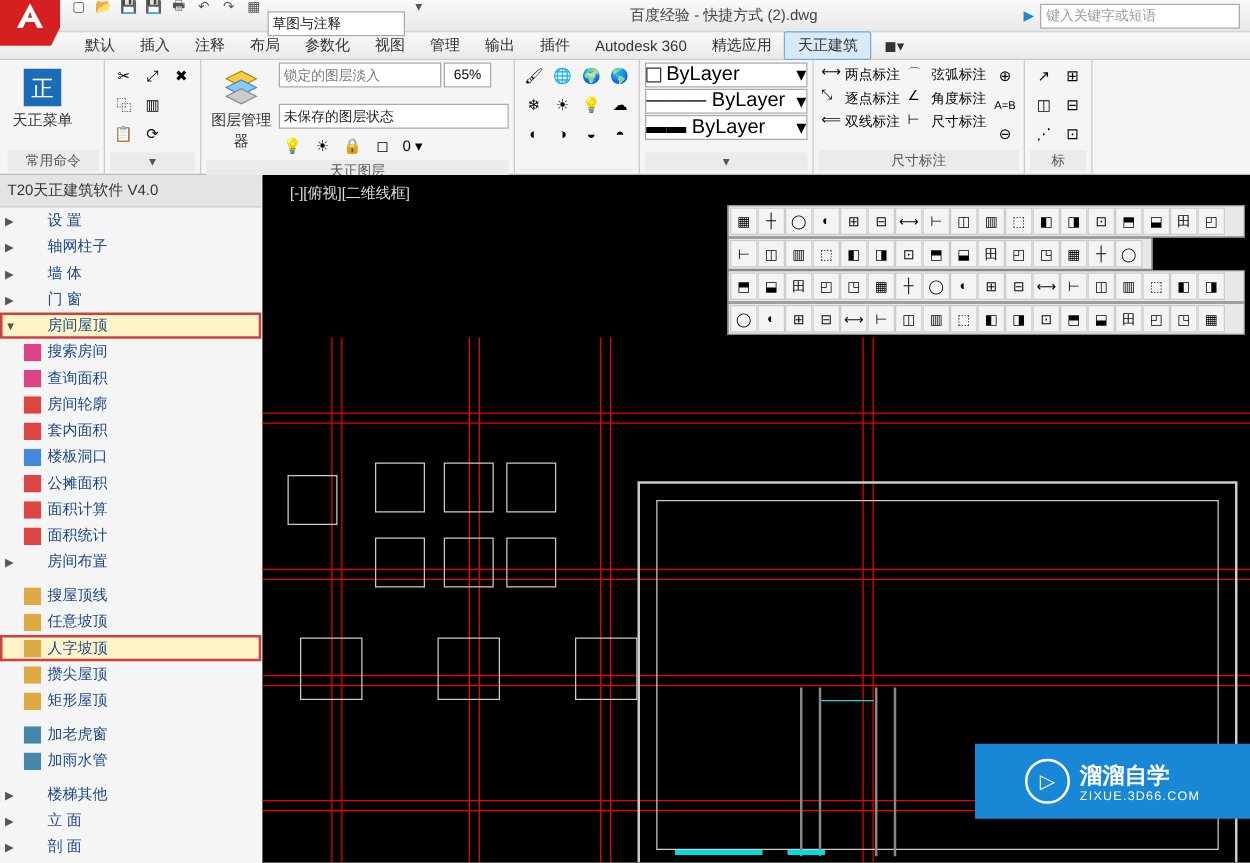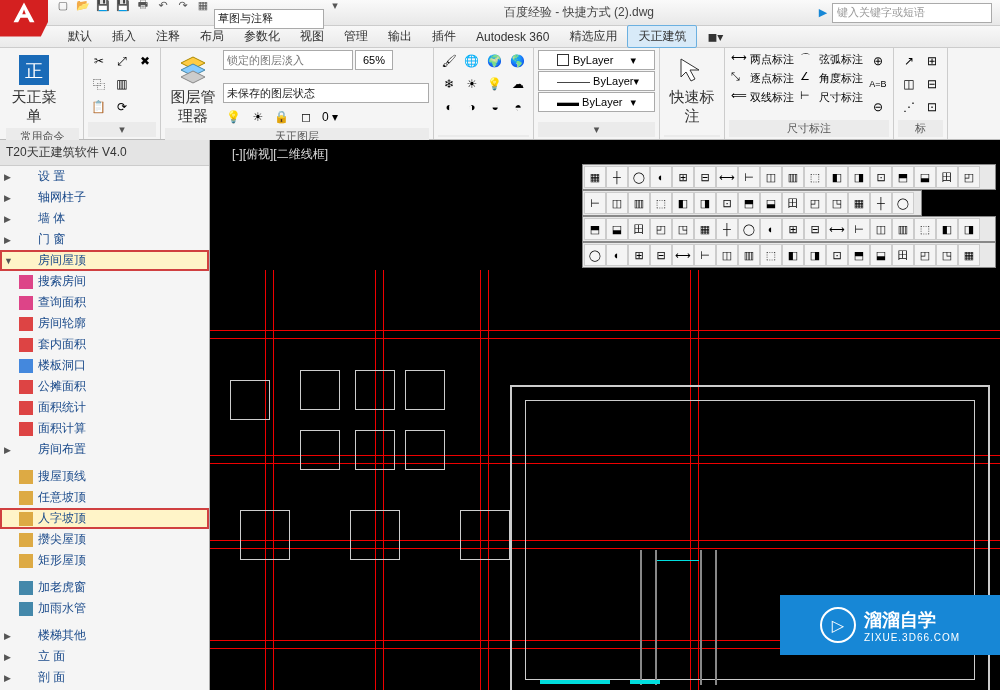--- a/index.html
+++ b/index.html
@@ -16,29 +16,29 @@
 .menubar { height: 22px; background: linear-gradient(#f8f8f8,#eaeaea); display: flex; align-items: center; padding-left: 58px; border-bottom: 1px solid #ccc; }
 .menu-item { padding: 2px 10px; font-size: 12px; color: #333; cursor: pointer; }
 .menu-item.active { background: #d8eaf8; border: 1px solid #6bb0e0; border-radius: 2px; text-align: center; }
 
 .ribbon { height: 92px; background: #f5f5f5; display: flex; border-bottom: 1px solid #bbb; padding-left: 2px; }
 .ribbon-panel { border-right: 1px solid #ccc; display: flex; flex-direction: column; padding: 2px 4px; }
 .panel-body { flex: 1; display: flex; align-items: flex-start; gap: 2px; }
 .panel-title { font-size: 11px; color: #555; text-align: center; padding: 1px 0; background: #ebebeb; }
 .big-btn { width: 56px; display: flex; flex-direction: column; align-items: center; padding: 2px; cursor: pointer; }
 .big-btn .ico { width: 36px; height: 36px; display: flex; align-items: center; justify-content: center; }
-.big-btn .lbl { font-size: 15px; color: #333; text-align: center; }
+.big-btn .lbl { font-size: 12px; color: #333; text-align: center; }
 .small-grid { display: grid; grid-template-columns: repeat(3, 22px); gap: 1px; }
 .sm { width: 22px; height: 22px; border: 1px solid transparent; display: flex; align-items: center; justify-content: center; cursor: pointer; font-size: 12px; }
 .layer-stack { display: flex; flex-direction: column; gap: 1px; }
 .layer-drop { width: 130px; height: 20px; border: 1px solid #aaa; background: #fff; font-size: 11px; display: flex; align-items: center; padding: 0 3px; color: #777; }
 .layer-drop.active { color: #222; margin-top: 12px; }
 .layer-icons { display: flex; gap: 2px; margin-top: 2px; }
 .prop-stack { display: flex; flex-direction: column; gap: 1px; }
-.prop-row { width: 117px; height: 20px; border: 1px solid #aaa; background: #fff; font-size: 11px; display: flex; align-items: center; padding: 0 18px; }
+.prop-row { width: 130px; height: 20px; border: 1px solid #aaa; background: #fff; font-size: 16px; display: flex; align-items: center; padding: 0 0; }
 .color-sw { width: 12px; height: 12px; border: 1px solid #333; background: #fff; margin-right: 4px; }
 .dim-list { display: flex; flex-direction: column; gap: 1px; }
 .dim-row { display: flex; align-items: center; gap: 3px; font-size: 11px; padding: 1px 2px; cursor: pointer; }
 .dim-row .ic { width: 16px; height: 16px; }
 
 .content { display: flex; height: calc(100% - 140px); }
 .sidebar { width: 210px; background: #f5f5f5; border-right: 1px solid #aaa; overflow-y: auto; font-size: 12px; }
 .side-title { padding: 4px 6px; background: #e4e4e4; border-bottom: 1px solid #ccc; font-size: 12px; color: #333; }
 .tree-item { display: flex; align-items: center; padding: 2px 4px; cursor: pointer; gap: 4px; }
 .tree-item.hl { background: #fff4c8; outline: 2px solid #d04040; outline-offset: -2px; }
@@ -150,21 +150,21 @@
               <path d="M5 24 L17 18 L29 24 L17 30 Z" fill="#ccc" stroke="#888"></path>
             </svg>
           </div>
         <div class="lbl">图层管理器</div>
       </div>
       <div class="layer-stack">
         <div style="display:flex">
           <div class="layer-drop">锁定的图层淡入</div>
           <div class="zoom-box">65%</div>
         </div>
-        <div class="layer-drop active" style="width:206px">未保存的图层状态</div>
+        <div class="layer-drop active" style="width:184px">未保存的图层状态</div>
         <div class="layer-icons">
           <div class="sm">💡</div>
           <div class="sm">☀</div>
           <div class="sm">🔒</div>
           <div class="sm">◻</div>
           <div class="sm">0 ▾</div>
         </div>
       </div>
     </div>
     <div class="panel-title">天正图层</div>
@@ -198,33 +198,20 @@
             <span>ByLayer</span>
             <span style="margin-left:auto">▾</span>
           </div>
         <div class="prop-row"><span>———</span>&nbsp;<span>ByLayer</span><span style="margin-left:auto">▾</span></div>
         <div class="prop-row"><span>▬▬</span>&nbsp;<span>ByLayer</span><span style="margin-left:auto">▾</span></div>
       </div>
     </div>
     <div class="panel-title">▾</div>
   </div>
 
-  <div class="ribbon-panel">
-    <div class="panel-body">
-      <div class="big-btn">
-        <div class="ico">
-            <svg width="30" height="30">
-              <path d="M4 4 L4 22 L9 17 L14 26 L18 24 L13 15 L22 15 Z" fill="#fff" stroke="#333"></path>
-            </svg>
-          </div>
-        <div class="lbl">快速标注</div>
-      </div>
-    </div>
-    <div class="panel-title"></div>
-  </div>
 
   <div class="ribbon-panel">
     <div class="panel-body">
       <div class="dim-list">
         <div class="dim-row">
             <span class="ic">⟷</span>
             <span>两点标注</span>
           </div>
         <div class="dim-row">
             <span class="ic">⤡</span>
@@ -356,30 +343,30 @@
           </span>
           <span class="tree-lbl">公摊面积</span>
         </div>
         <div class="tree-item">
           <span class="tree-arrow"></span>
           <span class="tree-ico">
             <svg width="14" height="14">
               <rect width="14" height="14" fill="#d44"></rect>
             </svg>
           </span>
+          <span class="tree-lbl">面积计算</span>
+        </div>
+        <div class="tree-item">
+          <span class="tree-arrow"></span>
+          <span class="tree-ico">
+            <svg width="14" height="14">
+              <rect width="14" height="14" fill="#d44"></rect>
+            </svg>
+          </span>
           <span class="tree-lbl">面积统计</span>
-        </div>
-        <div class="tree-item">
-          <span class="tree-arrow"></span>
-          <span class="tree-ico">
-            <svg width="14" height="14">
-              <rect width="14" height="14" fill="#d44"></rect>
-            </svg>
-          </span>
-          <span class="tree-lbl">面积计算</span>
         </div>
         <div class="tree-item">
           <span class="tree-arrow">▶</span>
           <span class="tree-ico"></span>
           <span class="tree-lbl">房间布置</span>
         </div>
         <div class="sep"></div>
         <div class="tree-item">
           <span class="tree-arrow"></span>
           <span class="tree-ico">

